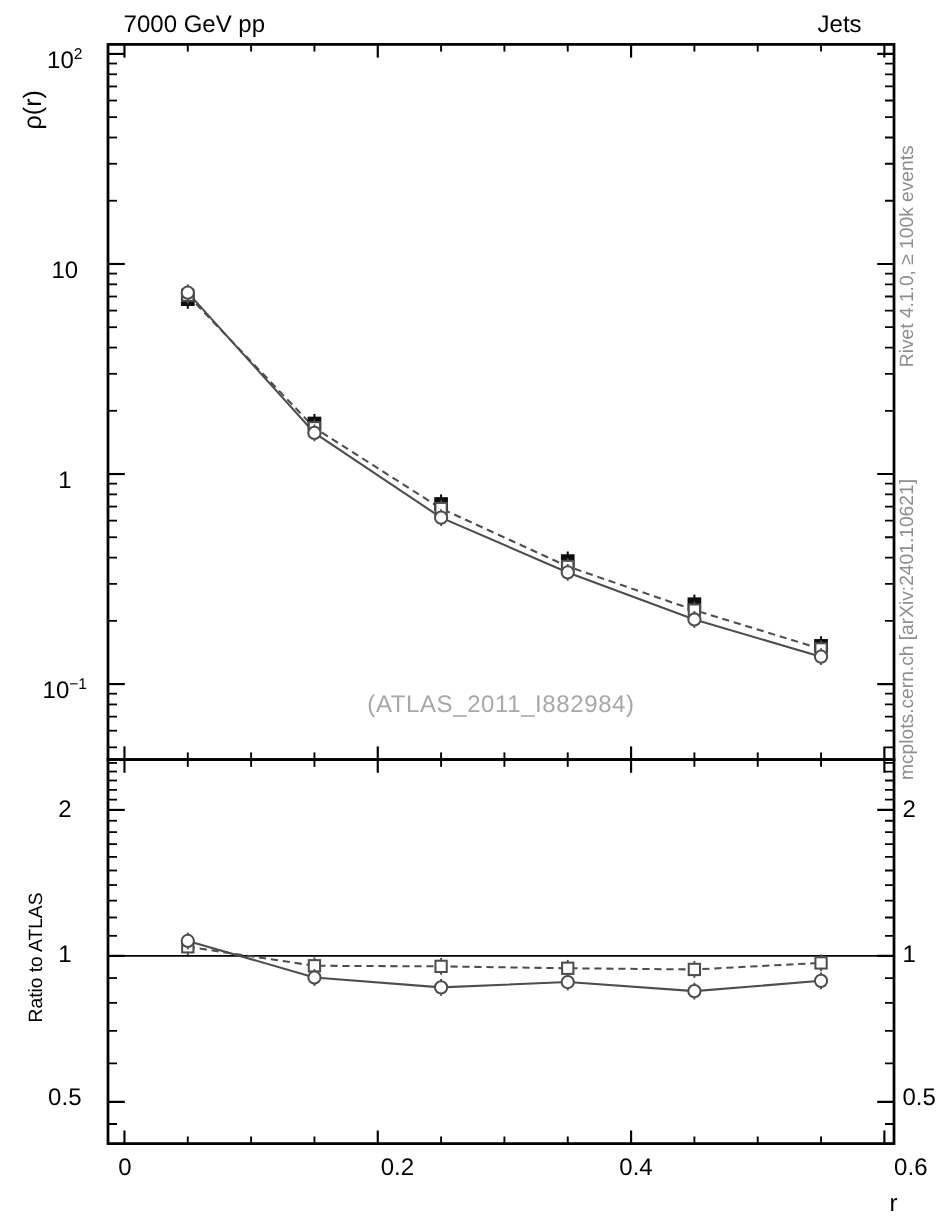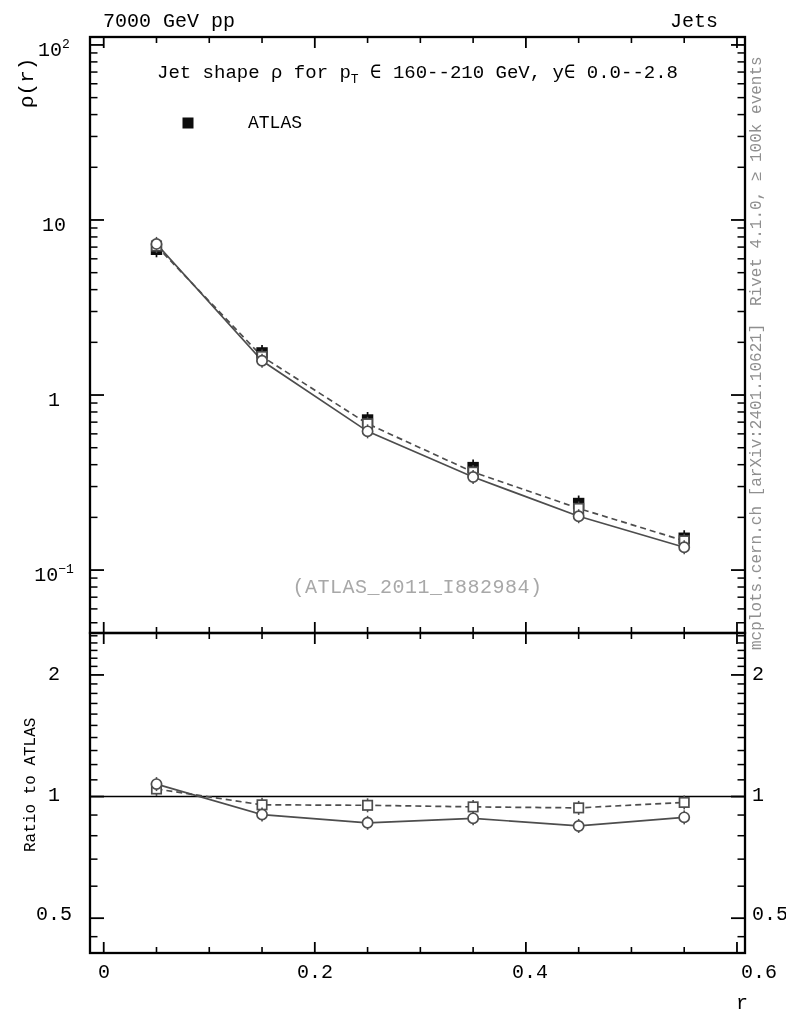--- a/index.html
+++ b/index.html
@@ -1,17 +1,17 @@
 <!DOCTYPE html>
 <html><head>
 <meta charset="utf-8">
 <style>
   html,body{margin:0;padding:0;background:#ffffff;}
   #canvas{position:relative;width:786px;height:1024px;background:#fff;overflow:hidden;
-          font-family:Liberation Mono, monospace;color:#000;}
+          font-family:Liberation Sans, sans-serif;color:#000;}
   #plot-svg{position:absolute;left:0;top:0;}
   .abs{position:absolute;white-space:nowrap;}
   .vtext{position:absolute;white-space:nowrap;transform-origin:0 0;transform:rotate(-90deg);}
   .hdr{font-size:20px;color:#000;}
   .ticklab{font-size:20px;color:#000;height:26px;line-height:26px;}
   .yl{left:25px;width:58px;text-align:center;}
   .yr{left:752px;width:58px;text-align:left;}
   .xl{width:60px;text-align:center;top:960px;}
   sup{font-size:13px;}
   sub{font-size:13px;}
@@ -266,44 +266,37 @@
   <div class="abs hdr" style="left:103px;top:10px;">7000 GeV pp</div>
   <div class="abs hdr" style="left:518px;top:10px;width:200px;text-align:right;">Jets</div>
 
   <div class="vtext ylabel-main" style="left:16px;top:108px;">ρ(r)</div>
 
   <div class="abs ticklab yl" style="top:32px;"><span>10</span><sup>2</sup></div>
   <div class="abs ticklab yl" style="top:207px;"><span>10</span><sup></sup></div>
   <div class="abs ticklab yl" style="top:382px;"><span>1</span><sup></sup></div>
   <div class="abs ticklab yl" style="top:557px;"><span>10</span><sup>−1</sup></div>
 
-  <div class="abs title" style="top:60px;"><span>Jet shape ρ for p</span><sub>T</sub><span> ∈ 160--210 GeV, y∈ 0.0--2.8</span></div>
 
   <div class="abs legend">
-    <div class="legend-row">
-      <svg width="88" height="22">
-        <rect x="36.5" y="5.5" width="11" height="11" fill="#0d0d0d"></rect>
-      </svg>
-      <span class="legend-label">ATLAS</span>
-    </div>
   </div>
 
   <div class="abs watermark" style="top:576px;">(ATLAS_2011_I882984)</div>
 
   <div class="vtext sidenote" style="left:748px;top:306px;">Rivet 4.1.0, ≥ 100k events</div>
   <div class="vtext sidenote" style="left:748px;top:650px;">mcplots.cern.ch [arXiv:2401.10621]</div>
 
   <div class="vtext ylabel-ratio" style="left:22px;top:852px;">Ratio to ATLAS</div>
 
   <div class="abs ticklab yl" style="top:662px;">2</div>
   <div class="abs ticklab yl" style="top:783px;">1</div>
   <div class="abs ticklab yl" style="top:902px;">0.5</div>
   <div class="abs ticklab yr" style="top:662px;">2</div>
   <div class="abs ticklab yr" style="top:783px;">1</div>
   <div class="abs ticklab yr" style="top:902px;">0.5</div>
 
   <div class="abs ticklab xl" style="left:74px;">0</div>
-  <div class="abs ticklab xl" style="left:285px;">0.2</div>
+  <div class="abs ticklab xl" style="left:285px;text-align:right;">0.2</div>
   <div class="abs ticklab xl" style="left:500px;">0.4</div>
   <div class="abs ticklab xl" style="left:729px;">0.6</div>
   <div class="abs xlabel" style="left:688px;top:992px;">r</div>
 
 </div>
 
 </body></html>

